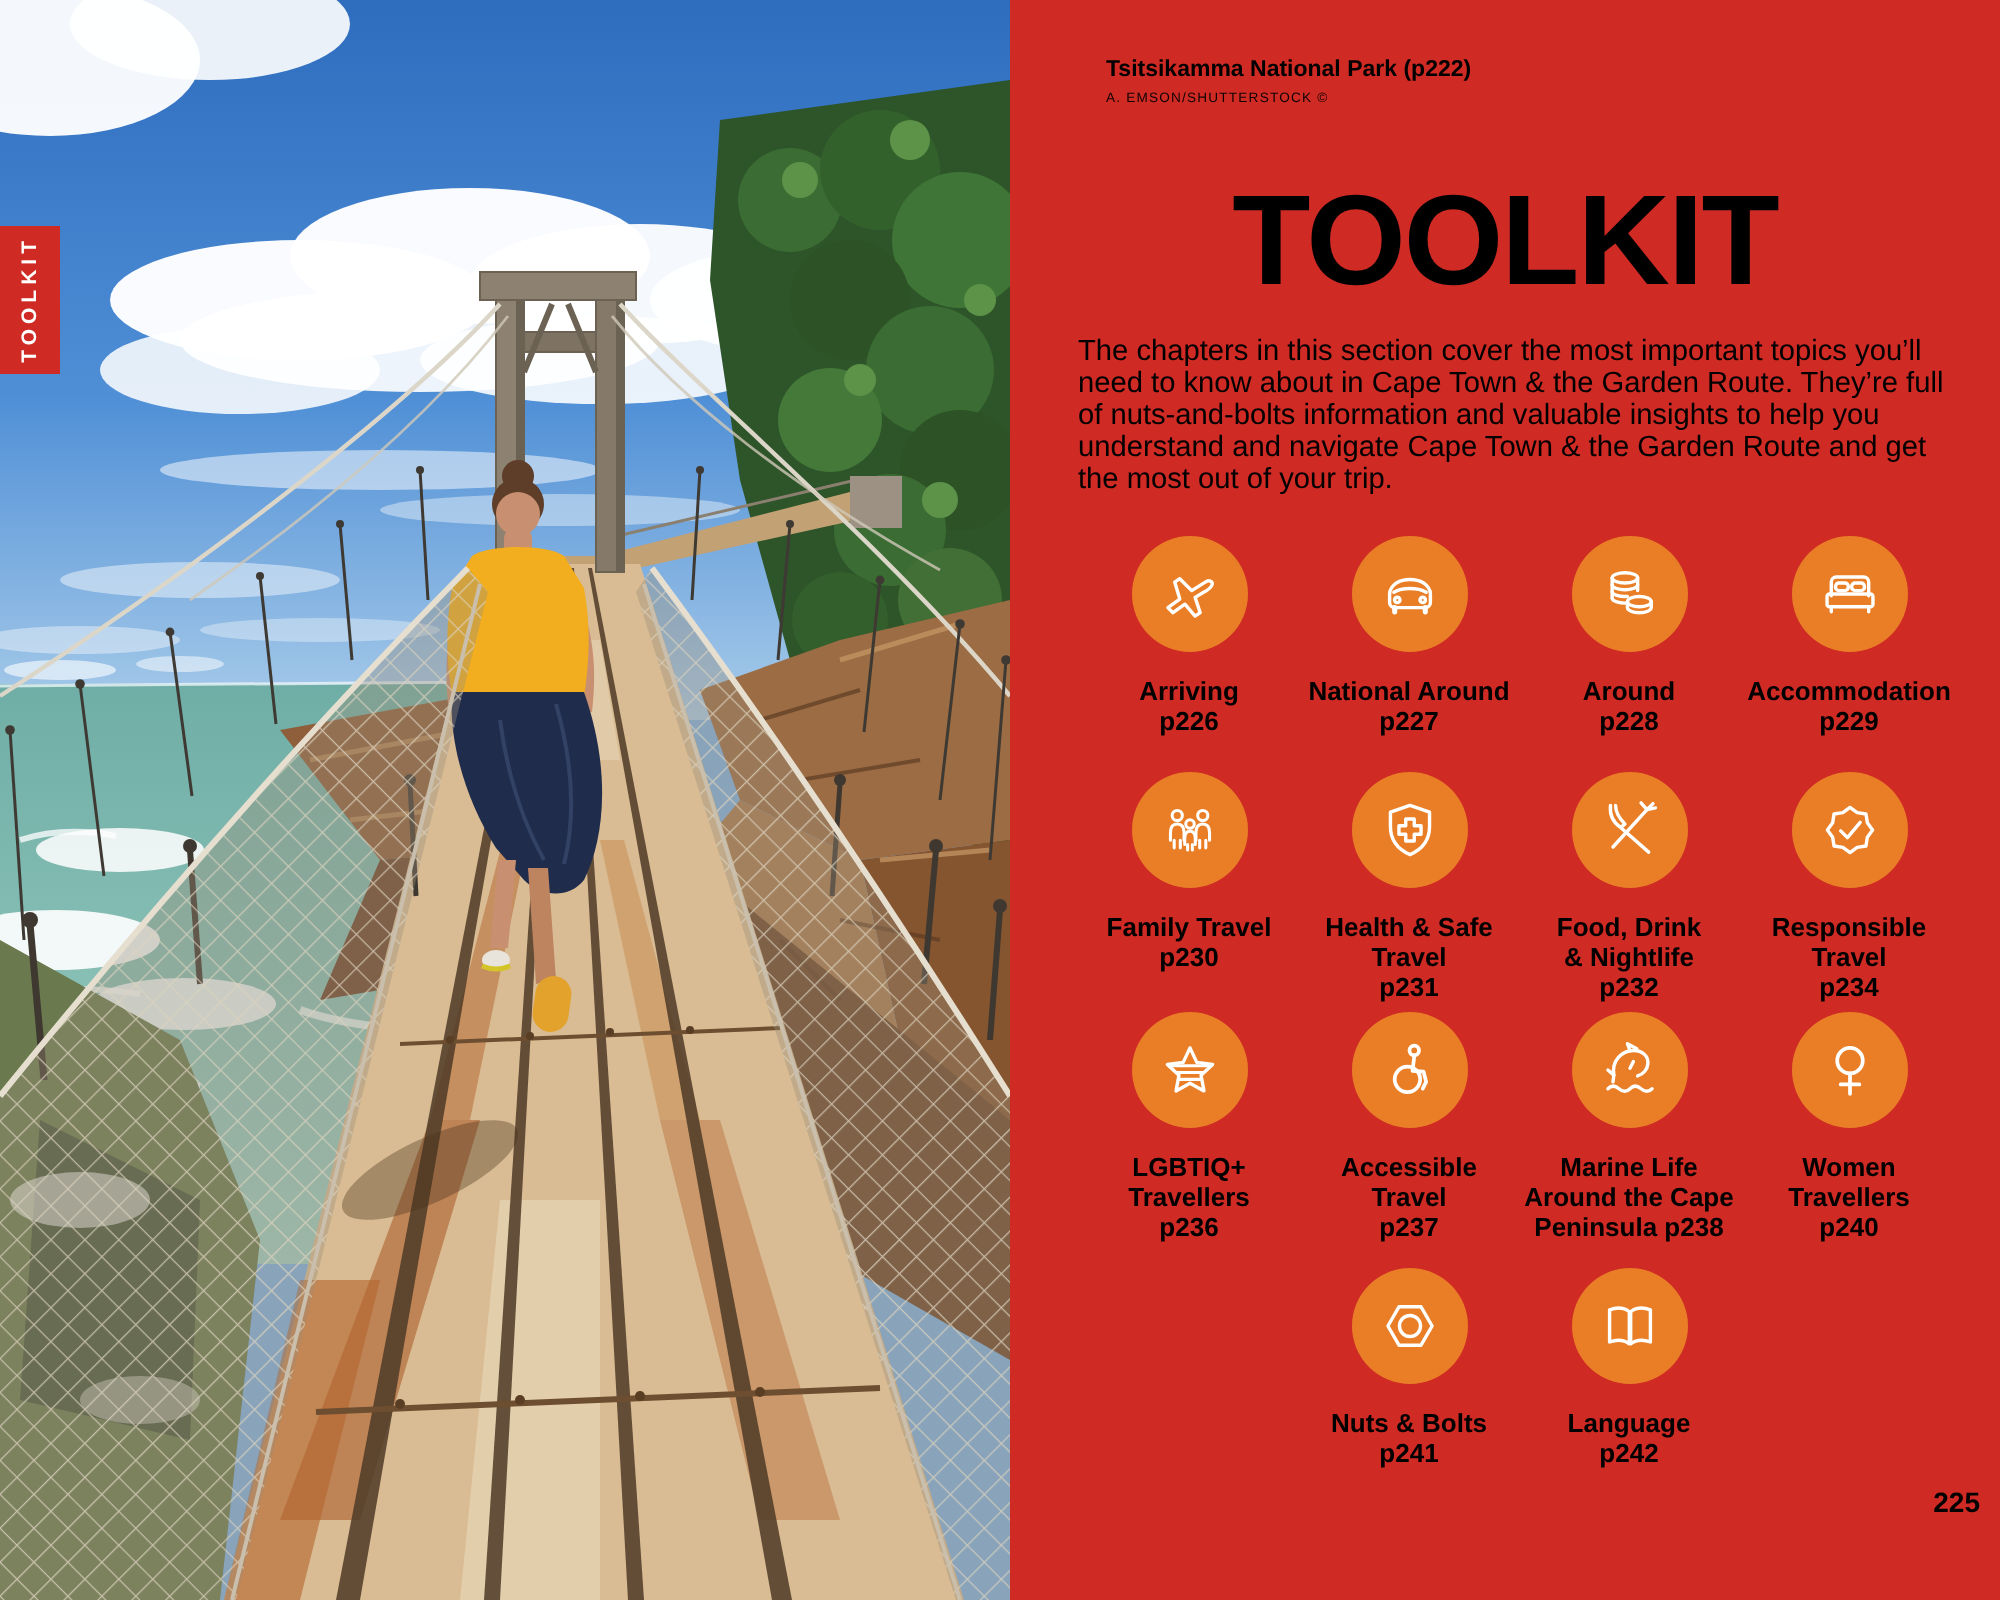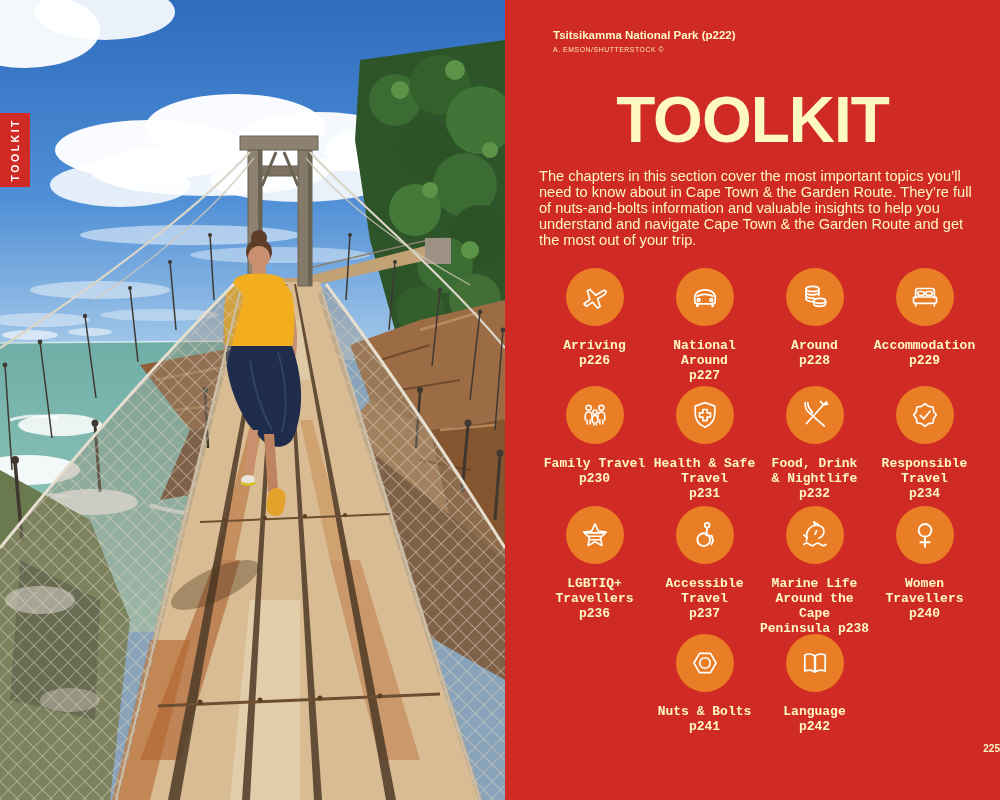--- a/index.html
+++ b/index.html
@@ -12,47 +12,47 @@
   .photo-pane svg{display:block;}
   .toolkit-tab{
     position:absolute;left:0;top:113px;width:30px;height:74px;z-index:5;
     display:flex;align-items:center;justify-content:center;
   }
   .toolkit-tab span{
     writing-mode:vertical-rl;transform:rotate(180deg);
     color:#fff;font-size:10.5px;font-weight:bold;letter-spacing:2.5px;
   }
   
-  .red-page{position:absolute;left:505px;top:0;width:495px;height:800px;color:#fef9c3;}
+  .red-page{position:absolute;left:505px;top:0;width:495px;height:800px;color:#000000;}
   .photo-caption{position:absolute;left:48px;top:29px;}
   .photo-caption .cap-title{font-size:11.5px;font-weight:bold;line-height:13px;}
   .photo-caption .cap-credit{font-size:6.8px;letter-spacing:.6px;margin-top:4px;opacity:.92;}
   .page-title{
     position:absolute;top:88px;left:0;right:0;text-align:center;
     font-size:64px;font-weight:900;letter-spacing:-1px;line-height:1;
   }
   .intro{
     position:absolute;top:168px;left:34px;right:22px;text-align:left;
     font-size:14.6px;line-height:16.1px;font-weight:normal;
   }
   .icon-row{
-    position:absolute;left:14px;right:0;display:flex;justify-content:center;font-family:Liberation Mono, monospace;
+    position:absolute;left:14px;right:0;display:flex;justify-content:center;
   }
   .row-1{top:268px}.row-2{top:386px}.row-3{top:506px}.row-4{top:634px}
   .grid-cell{width:110px;display:flex;flex-direction:column;align-items:center;}
   .icon-circle{
     width:58px;height:58px;border-radius:50%;
     display:flex;align-items:center;justify-content:center;flex:0 0 auto;
   }
   .icon-circle svg{display:block;}
   .cell-label{
     margin-top:12px;text-align:center;font-size:13px;font-weight:bold;
     line-height:15px;white-space:pre-line;
   }
-  .page-number{position:absolute;right:0;top:743px;font-size:10px;font-weight:bold;}
+  .page-number{position:absolute;right:10px;top:743px;font-size:14px;font-weight:bold;}
 </style>
 </head>
 <body>
 
 <div class="photo-pane">
 <svg width="505" height="800" viewBox="0 0 505 800" xmlns="http://www.w3.org/2000/svg">
   <defs>
     <linearGradient id="sky" x1="0" y1="0" x2="0" y2="1">
       <stop offset="0" stop-color="#2E6CBE"></stop>
           <stop offset=".55" stop-color="#4F8FD6"></stop>

